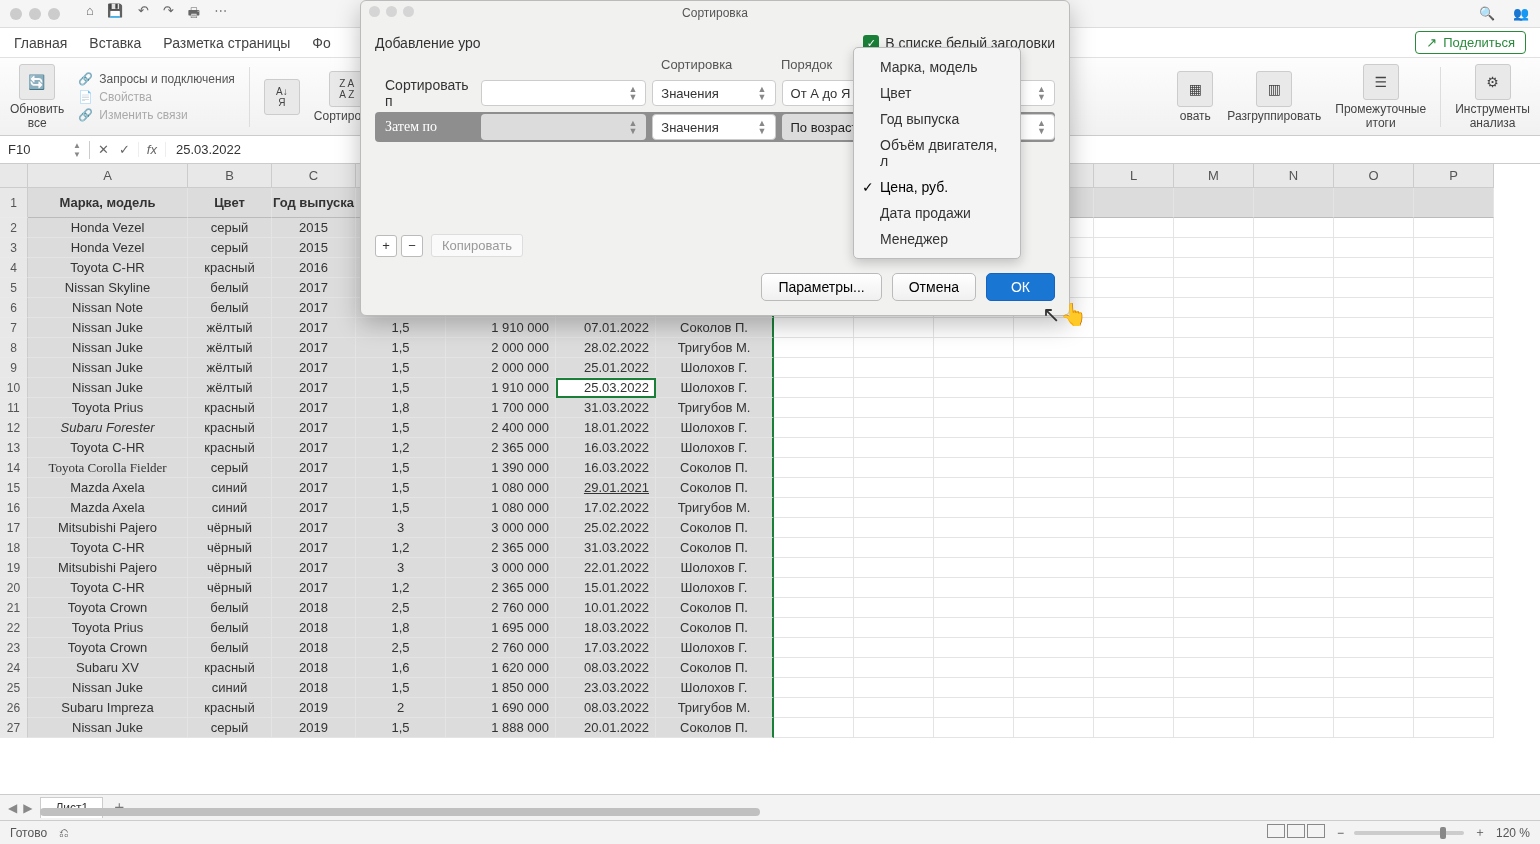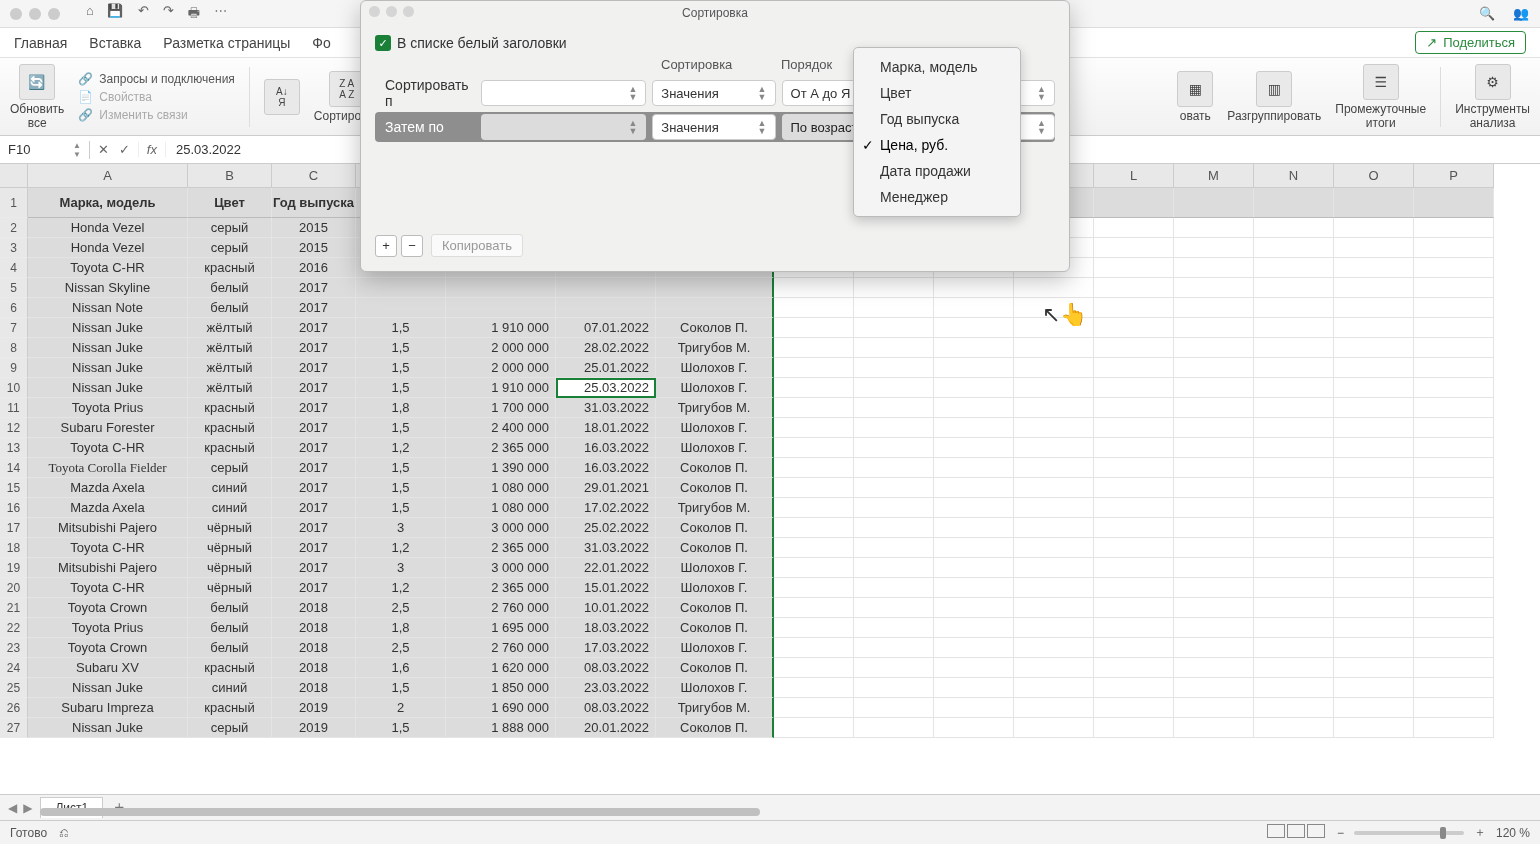--- a/index.html
+++ b/index.html
@@ -72,21 +72,21 @@
 .dlg-body { padding: 10px 14px 14px 14px; }
 .dlg-row1 { display: flex; align-items: center; gap: 10px; margin-bottom: 6px; }
 .dlg-row1 .lbl { font-size: 14px; flex:1; }
 .check { display: flex; align-items: center; gap: 6px; font-size: 14px; }
 .check .cbox { width:16px; height:16px; border-radius:3px; background:#1a7f37; color:#fff; display:flex; align-items:center; justify-content:center; font-size:11px; }
 .dlg-head { display: flex; font-size: 13px; color:#555; margin: 6px 0; }
 .dlg-head > div { padding: 0 6px; }
 .sort-row { display: flex; align-items: center; height: 30px; gap: 6px; margin-bottom: 4px; }
 .sort-row.sel { background: #8e8e8e; border-radius: 4px; color:#fff; }
 .sort-row .label { width: 100px; padding: 0 10px; font-size: 14px; }
-.sort-row.sel .label { color:#fff; }
+.sort-row.sel .label { color:#fff;font-family:Liberation Serif, serif; }
 .combo { flex:1; border:1px solid #ccc; border-radius:4px; background:#fff; height:26px; display:flex; align-items:center; justify-content:space-between; padding:0 8px; position:relative; }
 .combo .arrows { font-size:9px; color:#888; line-height:8px; }
 .sort-row.sel .combo { color:#333; }
 .sort-row.sel .combo.selected-white { background:#dcdcdc; border-color: transparent; color:#222; }
 .dlg-bottom { display: flex; align-items: center; gap: 8px; margin-top: 8px; }
 .plusminus { display:flex; gap:4px; }
 .plusminus span { width:22px; height:22px; border:1px solid #bbb; border-radius:3px; background:#fff; display:flex; align-items:center; justify-content:center; }
 .copybtn { color:#999; padding: 3px 10px; border:1px solid #ddd; border-radius:3px; background:#fafafa; }
 .dlg-actions { display: flex; gap: 10px; margin-top: 16px; justify-content: flex-end; }
 .btn { padding: 5px 16px; border-radius: 5px; border:1px solid #bbb; background: linear-gradient(#fff,#f0f0f0); font-size:14px; }
@@ -445,21 +445,21 @@
         <div class="cell" style="background: rgb(255, 255, 255); width: 80px;"></div>
         <div class="cell" style="background: rgb(255, 255, 255); width: 80px;"></div>
         <div class="cell" style="background: rgb(255, 255, 255); width: 80px;"></div>
         <div class="cell" style="background: rgb(255, 255, 255); width: 80px;"></div>
         <div class="cell" style="background: rgb(255, 255, 255); width: 80px;"></div>
         <div class="cell" style="background: rgb(255, 255, 255); width: 80px;"></div>
         <div class="cell" style="background: rgb(255, 255, 255); width: 80px;"></div>
         <div class="cell" style="background: rgb(255, 255, 255); width: 80px;"></div>
       </div>
       <div class="row data-row">
-        <div class="cell center" style="width: 160px;">Subaru Forester</div>
+        <div class="cell center" style="width: 160px; font-style: italic;">Subaru Forester</div>
         <div class="cell center" style="width: 84px;">красный</div>
         <div class="cell center" style="width: 84px;">2017</div>
         <div class="cell center" style="width: 90px;">1,5</div>
         <div class="cell num" style="width: 110px;">2 400 000</div>
         <div class="cell num" style="width: 100px;">18.01.2022</div>
         <div class="cell center" style="width: 118px; border-right: 2px solid rgb(26, 127, 55);">Шолохов Г.</div>
         <div class="cell" style="background: rgb(255, 255, 255); width: 80px;"></div>
         <div class="cell" style="background: rgb(255, 255, 255); width: 80px;"></div>
         <div class="cell" style="background: rgb(255, 255, 255); width: 80px;"></div>
         <div class="cell" style="background: rgb(255, 255, 255); width: 80px;"></div>
@@ -504,21 +504,21 @@
         <div class="cell" style="background: rgb(255, 255, 255); width: 80px;"></div>
         <div class="cell" style="background: rgb(255, 255, 255); width: 80px;"></div>
         <div class="cell" style="background: rgb(255, 255, 255); width: 80px;"></div>
       </div>
       <div class="row data-row">
         <div class="cell center" style="width: 160px;">Mazda Axela</div>
         <div class="cell center" style="width: 84px;">синий</div>
         <div class="cell center" style="width: 84px;">2017</div>
         <div class="cell center" style="width: 90px;">1,5</div>
         <div class="cell num" style="width: 110px;">1 080 000</div>
-        <div class="cell num" style="width: 100px;">29.01.2021</div>
+        <div class="cell num" style="width: 100px; text-decoration: underline;">29.01.2021</div>
         <div class="cell center" style="width: 118px; border-right: 2px solid rgb(26, 127, 55);">Соколов П.</div>
         <div class="cell" style="background: rgb(255, 255, 255); width: 80px;"></div>
         <div class="cell" style="background: rgb(255, 255, 255); width: 80px;"></div>
         <div class="cell" style="background: rgb(255, 255, 255); width: 80px;"></div>
         <div class="cell" style="background: rgb(255, 255, 255); width: 80px;"></div>
         <div class="cell" style="background: rgb(255, 255, 255); width: 80px;"></div>
         <div class="cell" style="background: rgb(255, 255, 255); width: 80px;"></div>
         <div class="cell" style="background: rgb(255, 255, 255); width: 80px;"></div>
         <div class="cell" style="background: rgb(255, 255, 255); width: 80px;"></div>
         <div class="cell" style="background: rgb(255, 255, 255); width: 80px;"></div>
@@ -773,20 +773,21 @@
   <div class="dlg-title">
     <div class="dlg-traffic">
         <span></span>
         <span></span>
         <span></span>
       </div>
     <span>Сортировка</span>
   </div>
   <div class="dlg-body">
     <div class="dlg-row1">
+      <span class="lbl">Добавление уро</span>
       <label class="check">
         <span class="cbox">✓</span>
         <span>В списке белый заголовки</span>
       </label>
     </div>
     <div class="dlg-head">
       <div style="width:280px"></div>
       <div style="width:120px">Сортировка</div>
       <div style="width:150px">Порядок</div>
       <div style="width:110px">Цвет/значок</div>
@@ -830,25 +831,31 @@
         </div>
     </div>
     <div style="height:80px"></div>
     <div class="dlg-bottom">
       <div class="plusminus">
         <span>+</span>
         <span>−</span>
       </div>
       <span class="copybtn">Копировать</span>
     </div>
+    <div class="dlg-actions">
+      <button class="btn">Параметры...</button>
+      <button class="btn">Отмена</button>
+      <button class="btn primary">ОК</button>
+    </div>
   </div>
 
   <div class="col-dropdown">
     <div class="opt">Марка, модель</div>
     <div class="opt">Цвет</div>
     <div class="opt">Год выпуска</div>
+    <div class="opt">Объём двигателя, л</div>
     <div class="opt sel">Цена, руб.</div>
     <div class="opt">Дата продажи</div>
     <div class="opt">Менеджер</div>
   </div>
 </div>
 
 <div class="cursor">↖👆</div>
 
 </body></html>

